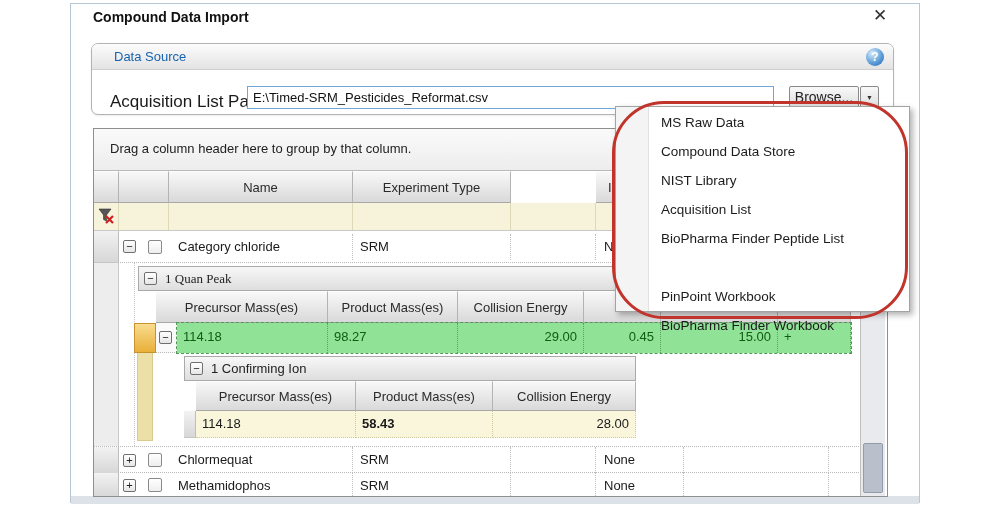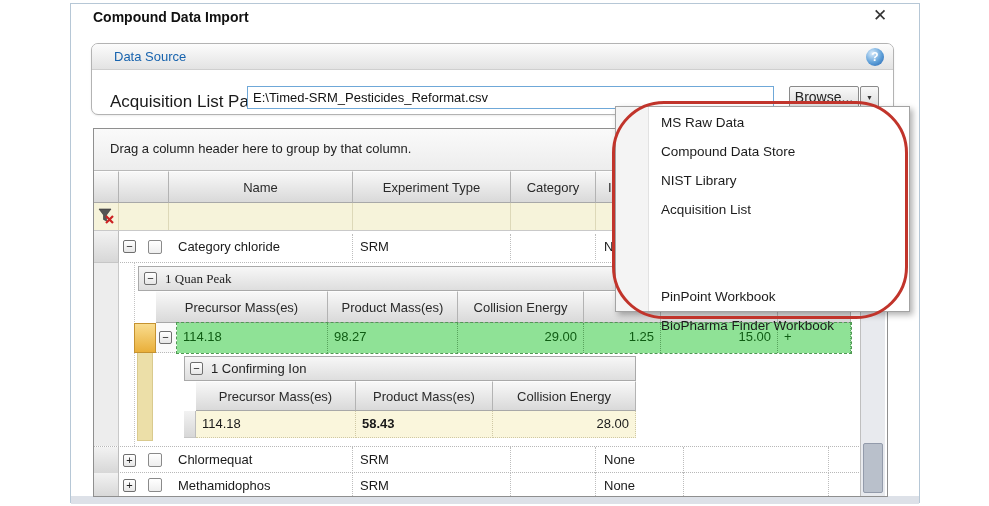--- a/index.html
+++ b/index.html
@@ -83,21 +83,20 @@
 
   <div class="abs" id="grid">
     <div class="abs" id="groupband">
       <div class="abs" id="grouphint">Drag a column header here to group by that column.</div>
     </div>
 
     <div class="abs hc" style="left:0;top:42px;width:25px;height:32px;"></div>
     <div class="abs hc" style="left:25px;top:42px;width:50px;height:32px;"></div>
     <div class="abs hc" style="left:75px;top:42px;width:184px;height:32px;">Name</div>
     <div class="abs hc" style="left:259px;top:42px;width:158px;height:32px;">Experiment Type</div>
-    <div class="abs hc" style="left:417px;top:42px;width:85px;height:32px;">Category</div>
     <div class="abs hc hc-left" style="left:502px;top:42px;width:88px;height:32px;">I</div>
     <div class="abs hc" style="left:590px;top:42px;width:145px;height:32px;"></div>
     <div class="abs hc" style="left:735px;top:42px;width:30px;height:32px;"></div>
 
     <div class="abs" id="filterrow">
       <div class="abs fdiv" style="left:0;top:0;width:25px;">
         <svg width="18" height="18" style="position:absolute;left:3px;top:4px;" viewBox="0 0 18 18">
           <polygon points="2,2 14,2 9.5,8 9.5,14 6.5,12.5 6.5,8" fill="#555" stroke="#333" stroke-width="0.6"></polygon>
           <path d="M9 9 L16 16 M16 9 L9 16" stroke="#cc2222" stroke-width="2.2" fill="none"></path>
         </svg>
@@ -139,21 +138,21 @@
     <div class="abs hc" style="left:684px;top:162px;width:73px;height:32px;"></div>
 
     <div class="abs" style="left:40px;top:194px;width:22px;height:30px;background:linear-gradient(#f9dc8e,#e9af3a);border:1px solid #c5922f;"></div>
     <div class="abs" style="left:62px;top:194px;width:21px;height:30px;background:#fafafa;border-bottom:1px dotted #b8b8b8;">
       <div class="abs expander" style="left:3px;top:8px;">−</div>
     </div>
     <div class="abs" style="left:83px;top:194px;width:674px;height:30px;outline:1px dashed #4f9a53;">
       <div class="abs greencell tl" style="left:0;top:0;width:151px;height:30px;">114.18</div>
       <div class="abs greencell tl" style="left:151px;top:0;width:130px;height:30px;">98.27</div>
       <div class="abs greencell tr" style="left:281px;top:0;width:126px;height:30px;">29.00</div>
-      <div class="abs greencell tr" style="left:407px;top:0;width:77px;height:30px;">1.25</div>
+      <div class="abs greencell tr" style="left:407px;top:0;width:77px;height:30px;">0.45</div>
       <div class="abs greencell tr" style="left:484px;top:0;width:117px;height:30px;">15.00</div>
       <div class="abs greencell tl" style="left:601px;top:0;width:73px;height:30px;">+</div>
     </div>
 
     <div class="abs band" style="left:90px;top:227px;width:452px;height:25px;">
       <div class="abs expander" style="left:5px;top:5px;">−</div>
       <div class="abs" style="left:26px;top:4px;">1 Confirming Ion</div>
     </div>
     <div class="abs hc" style="left:102px;top:252px;width:160px;height:30px;">Precursor Mass(es)</div>
     <div class="abs hc" style="left:262px;top:252px;width:137px;height:30px;">Product Mass(es)</div>
@@ -191,19 +190,20 @@
       <div class="abs" id="scrollthumb"></div>
     </div>
   </div>
 
   <div class="abs" id="menu">
     <div class="abs" id="menugutter"></div>
     <div class="abs mitem" style="top:1px;">MS Raw Data</div>
     <div class="abs mitem" style="top:30px;">Compound Data Store</div>
     <div class="abs mitem" style="top:59px;">NIST Library</div>
     <div class="abs mitem" style="top:88px;">Acquisition List</div>
+    <div class="abs mitem" style="top:117px;">BioPharma Finder Peptide List</div>
     <div class="abs mitem" style="top:160px;margin-top:44px;">BioPharma Finder Workbook</div>
     <div class="abs mitem" style="top:175px;">PinPoint Workbook</div>
   </div>
 
   <div class="abs" id="redoval"></div>
 
 </div>
 
 </body></html>

